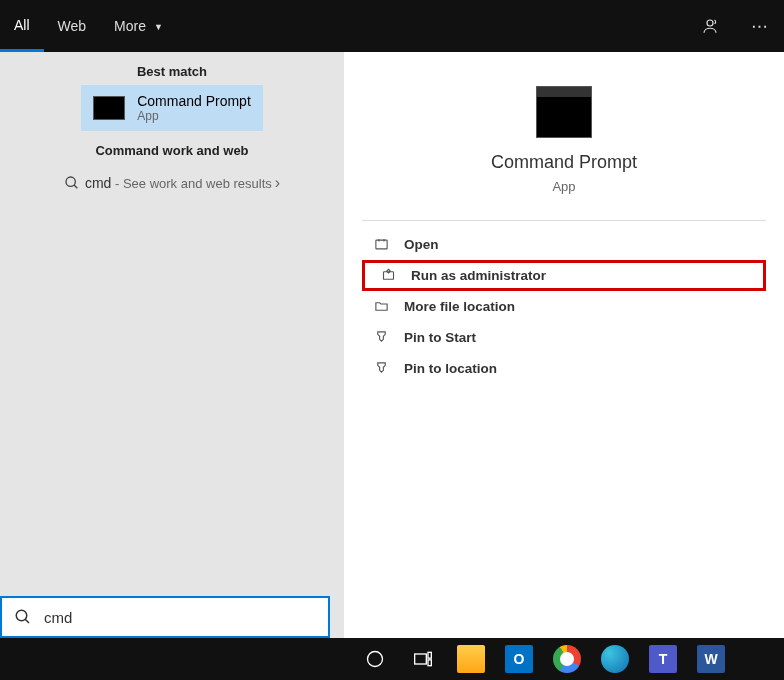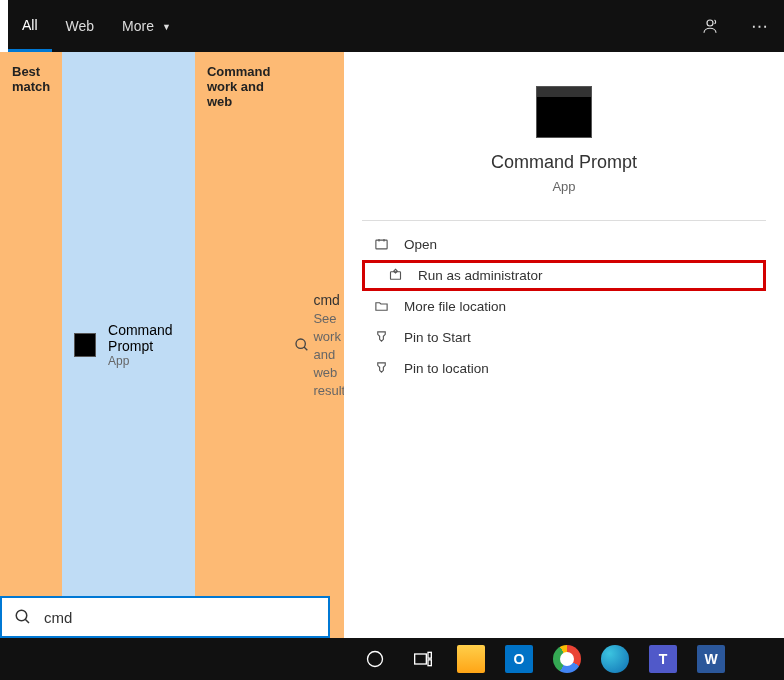--- a/index.html
+++ b/index.html
@@ -1,29 +1,29 @@
 <!DOCTYPE html>
 <html><head>
 <meta charset="utf-8">
 <style>
   * { margin: 0; padding: 0; box-sizing: border-box; font-family: "Segoe UI", -apple-system, sans-serif; }
   body { width: 784px; height: 680px; overflow: hidden; background: #fff; position: relative; }
 
   
-  .tabbar { height: 52px; background: #111; display: flex; align-items: center; margin-left: 8px; }
+  .tabbar { height: 52px; background: #111; display: flex; align-items: center; }
   .tab { color: #ddd; font-size: 14px; padding: 0 14px; height: 52px; display: flex; align-items: center; cursor: pointer; }
   .tab.active { color: #fff; border-bottom: 3px solid #0078d4; font-weight: 500; }
   .tab.more { gap: 8px; }
   .tab .caret { font-size: 9px; margin-top: 2px; }
   .tab-spacer { flex: 1; }
   .tab-icon { color: #ddd; padding: 0 16px; height: 52px; display: flex; align-items: center; cursor: pointer; font-size: 17px; }
 
   
   .cols { display: flex; height: 586px; }
-  .left { width: 344px; background: #fdba74; display: flex; flex-direction: row; }
+  .left { width: 344px; background: #e5e5e5; display: flex; flex-direction: column; align-items: center; }
   .right { flex: 1; background: #fff; position: relative; padding-top: 10px; }
 
   
   .sect-label { font-size: 13px; font-weight: 600; color: #222; padding: 12px 12px 6px; }
   .bm-item { display: flex; align-items: center; padding: 8px 12px; background: #bfdcf5; gap: 12px; }
   .bm-icon { width: 32px; height: 24px; background: #000; border: 1px solid #555; }
   .bm-text .title { font-size: 14px; color: #000; }
   .bm-text .sub { font-size: 12px; color: #666; }
   .web-row { display: flex; align-items: center; padding: 10px 12px; gap: 3px; cursor: pointer; }
   .web-row .ic { width: 18px; color: #444; }
@@ -31,23 +31,23 @@
   .web-row .hint { font-size: 13px; color: #666; }
   .web-row .chev { margin-left: auto; color: #666; font-size: 16px; }
   .settings-row { font-size: 13px; color: #333; padding: 10px 12px; }
 
   
   .prev-icon { width: 56px; height: 52px; background: #000; border: 1px solid #555; margin: 24px auto 14px; position:relative; }
   .prev-icon::before{content:"";position:absolute;top:0;left:0;right:0;height:10px;background:#333;}
   .prev-title { text-align: center; font-size: 18px; color: #333; font-weight: 400; }
   .prev-sub { text-align: center; font-size: 13px; color: #666; margin-top: 6px; }
   .divider { height: 1px; background: #ddd; margin: 26px 18px 8px; }
-  .action { display: flex; align-items: center; gap: 14px; padding: 8px 28px; font-size: 13.5px; color: #333; cursor: pointer; }
+  .action { display: flex; align-items: center; gap: 14px; padding: 8px 28px; font-size: 13.5px; color: #333; cursor: pointer; font-weight: bold; }
   .action .ic { width: 18px; color: #555; display:flex; justify-content:center; }
-  .action.hl { border: 3px solid #d30000; padding: 5px 21px; margin: 0 18px; }
+  .action.hl { border: 3px solid #d30000; padding: 5px 14px; margin: 0 18px; }
 
   
   .searchbar { position: absolute; bottom: 42px; left: 0; width: 330px; height: 42px; border: 2px solid #0078d4; background: #fff; display: flex; align-items: center; padding: 0 12px; gap: 12px; }
   .searchbar input { border: none; outline: none; font-size: 15px; flex: 1; color: #333; }
 
   
   .taskbar { position: absolute; bottom: 0; left: 0; right: 0; height: 42px; background: #111; display: flex; align-items: center; padding-left: 354px; gap: 6px; }
   .tb-btn { width: 42px; height: 42px; display: flex; align-items: center; justify-content: center; cursor: pointer; color:#fff; font-size:15px;}
   .app-ico { width: 28px; height: 28px; border-radius: 2px; display: flex; align-items: center; justify-content: center; font-size: 14px; font-weight: 700; color: #fff; }
   .fe { background: linear-gradient(#ffcf4a,#ffa516); }

